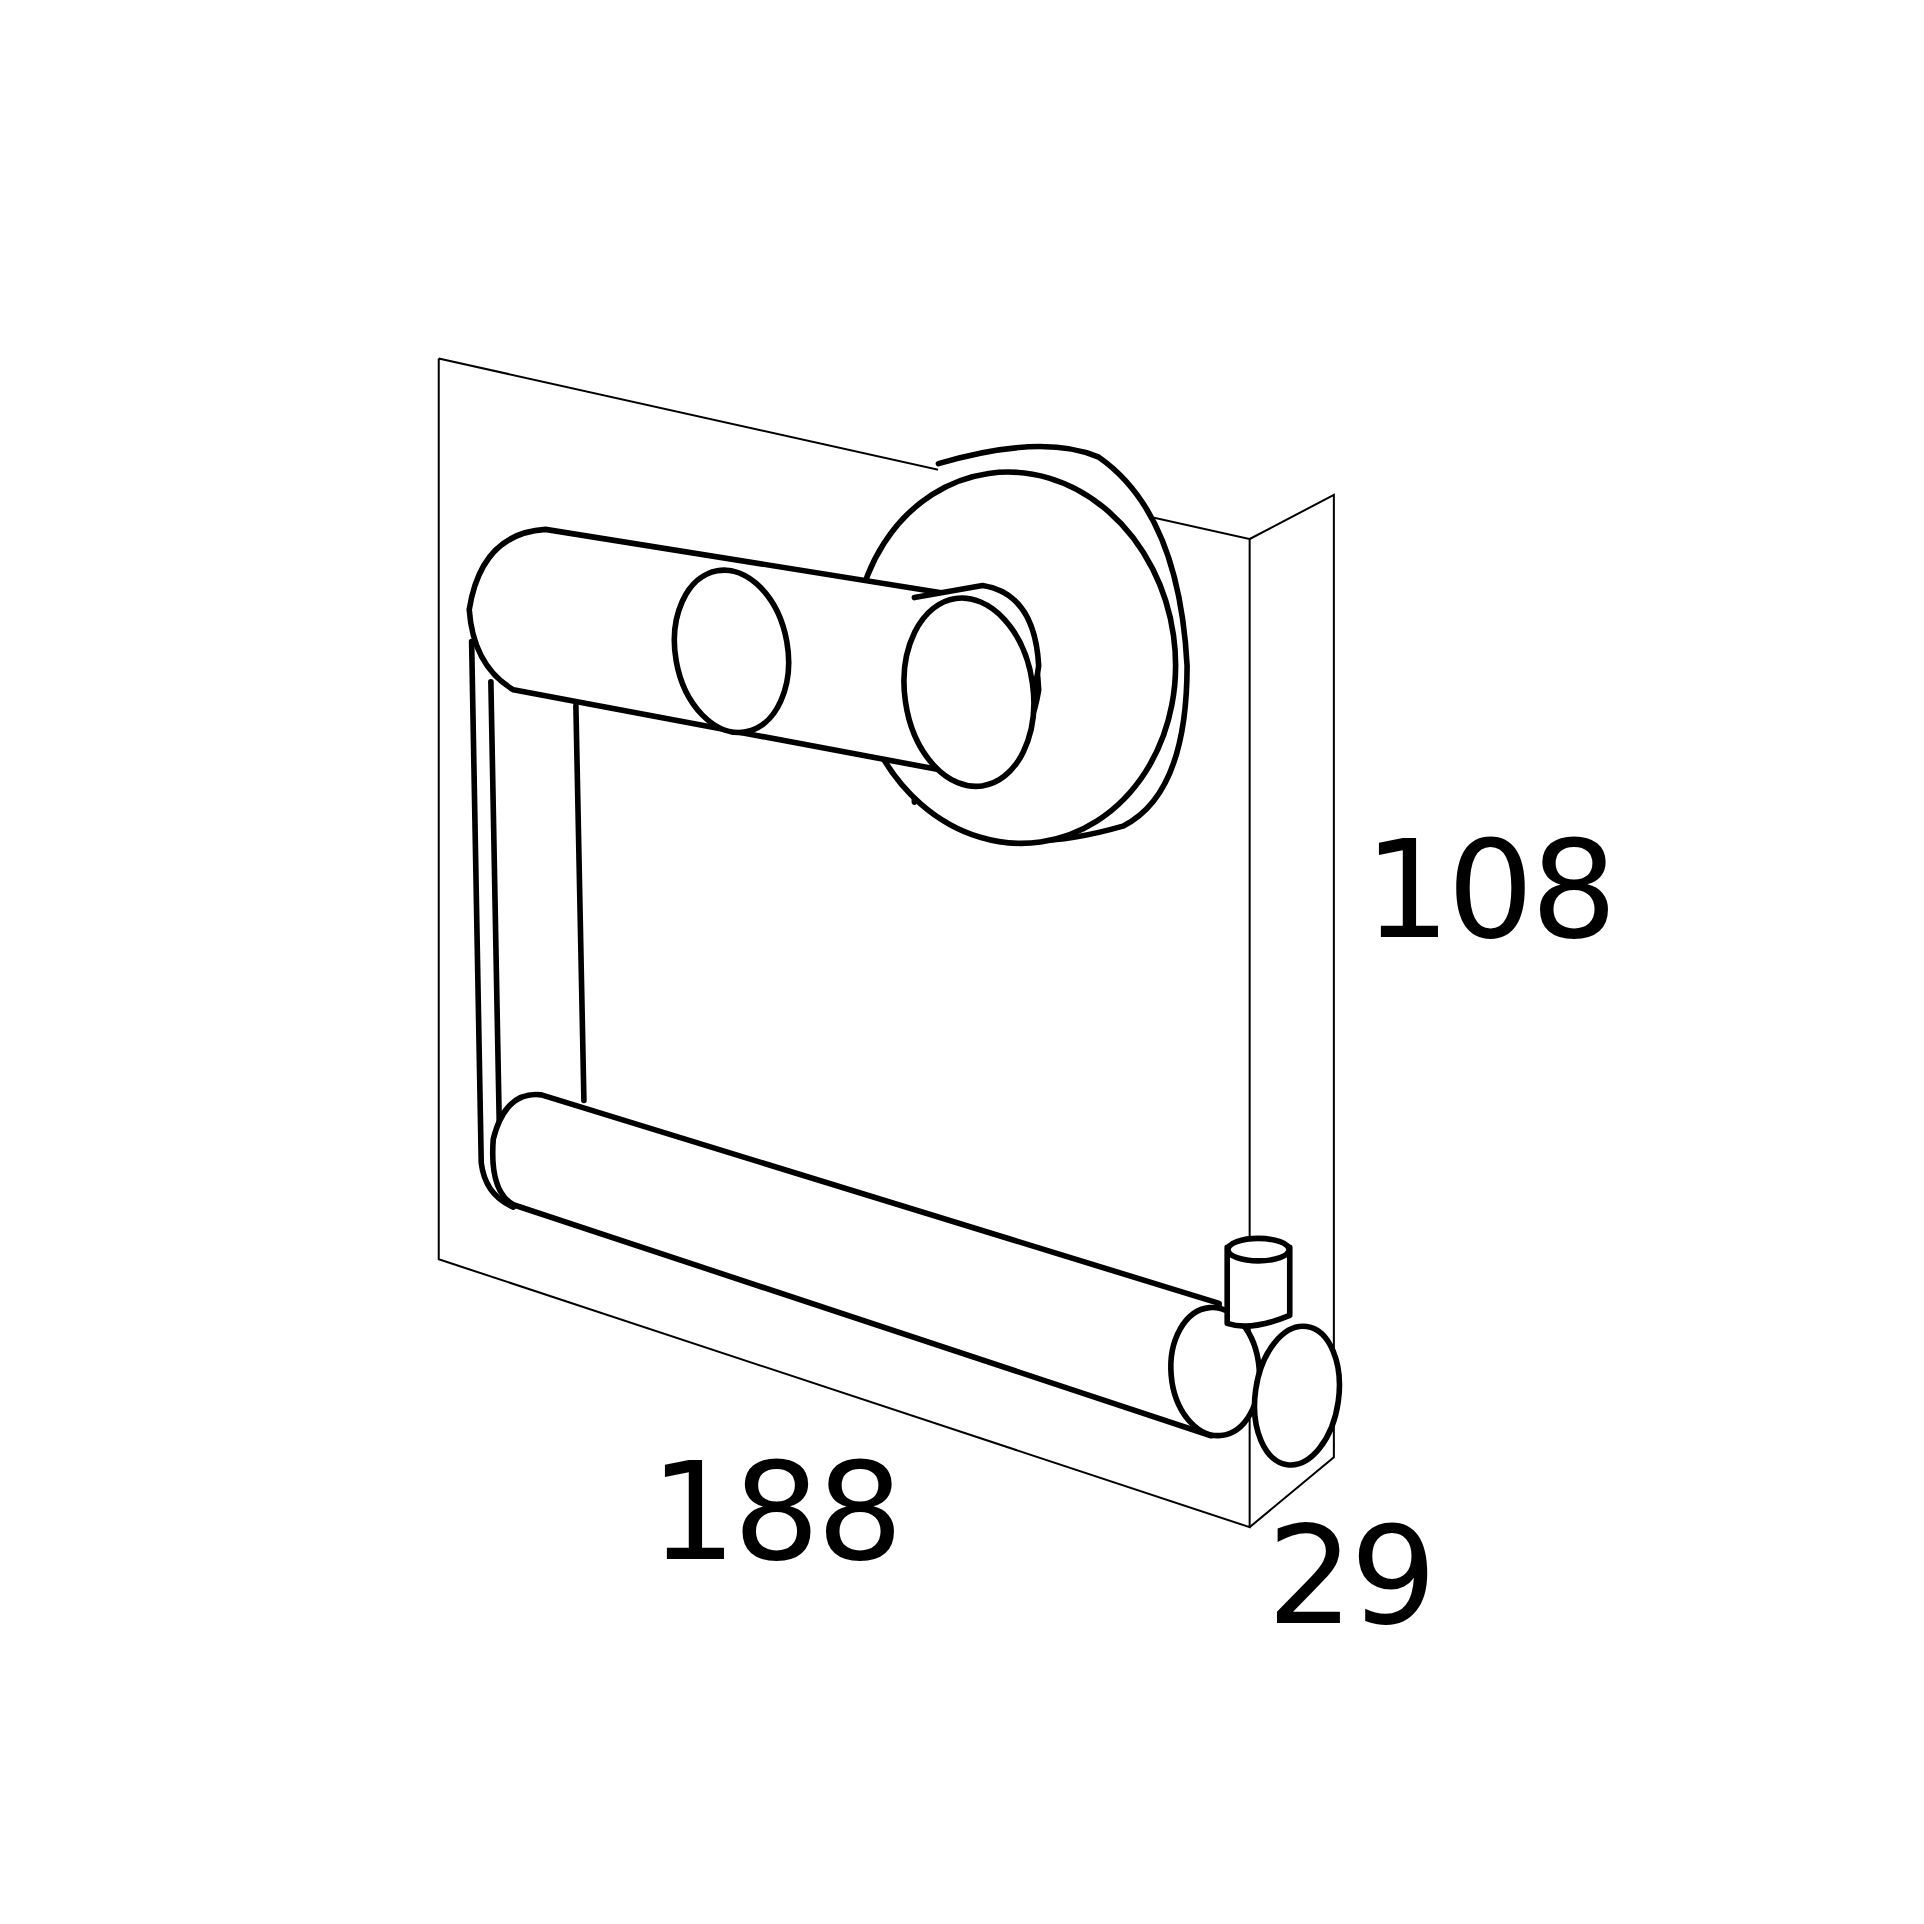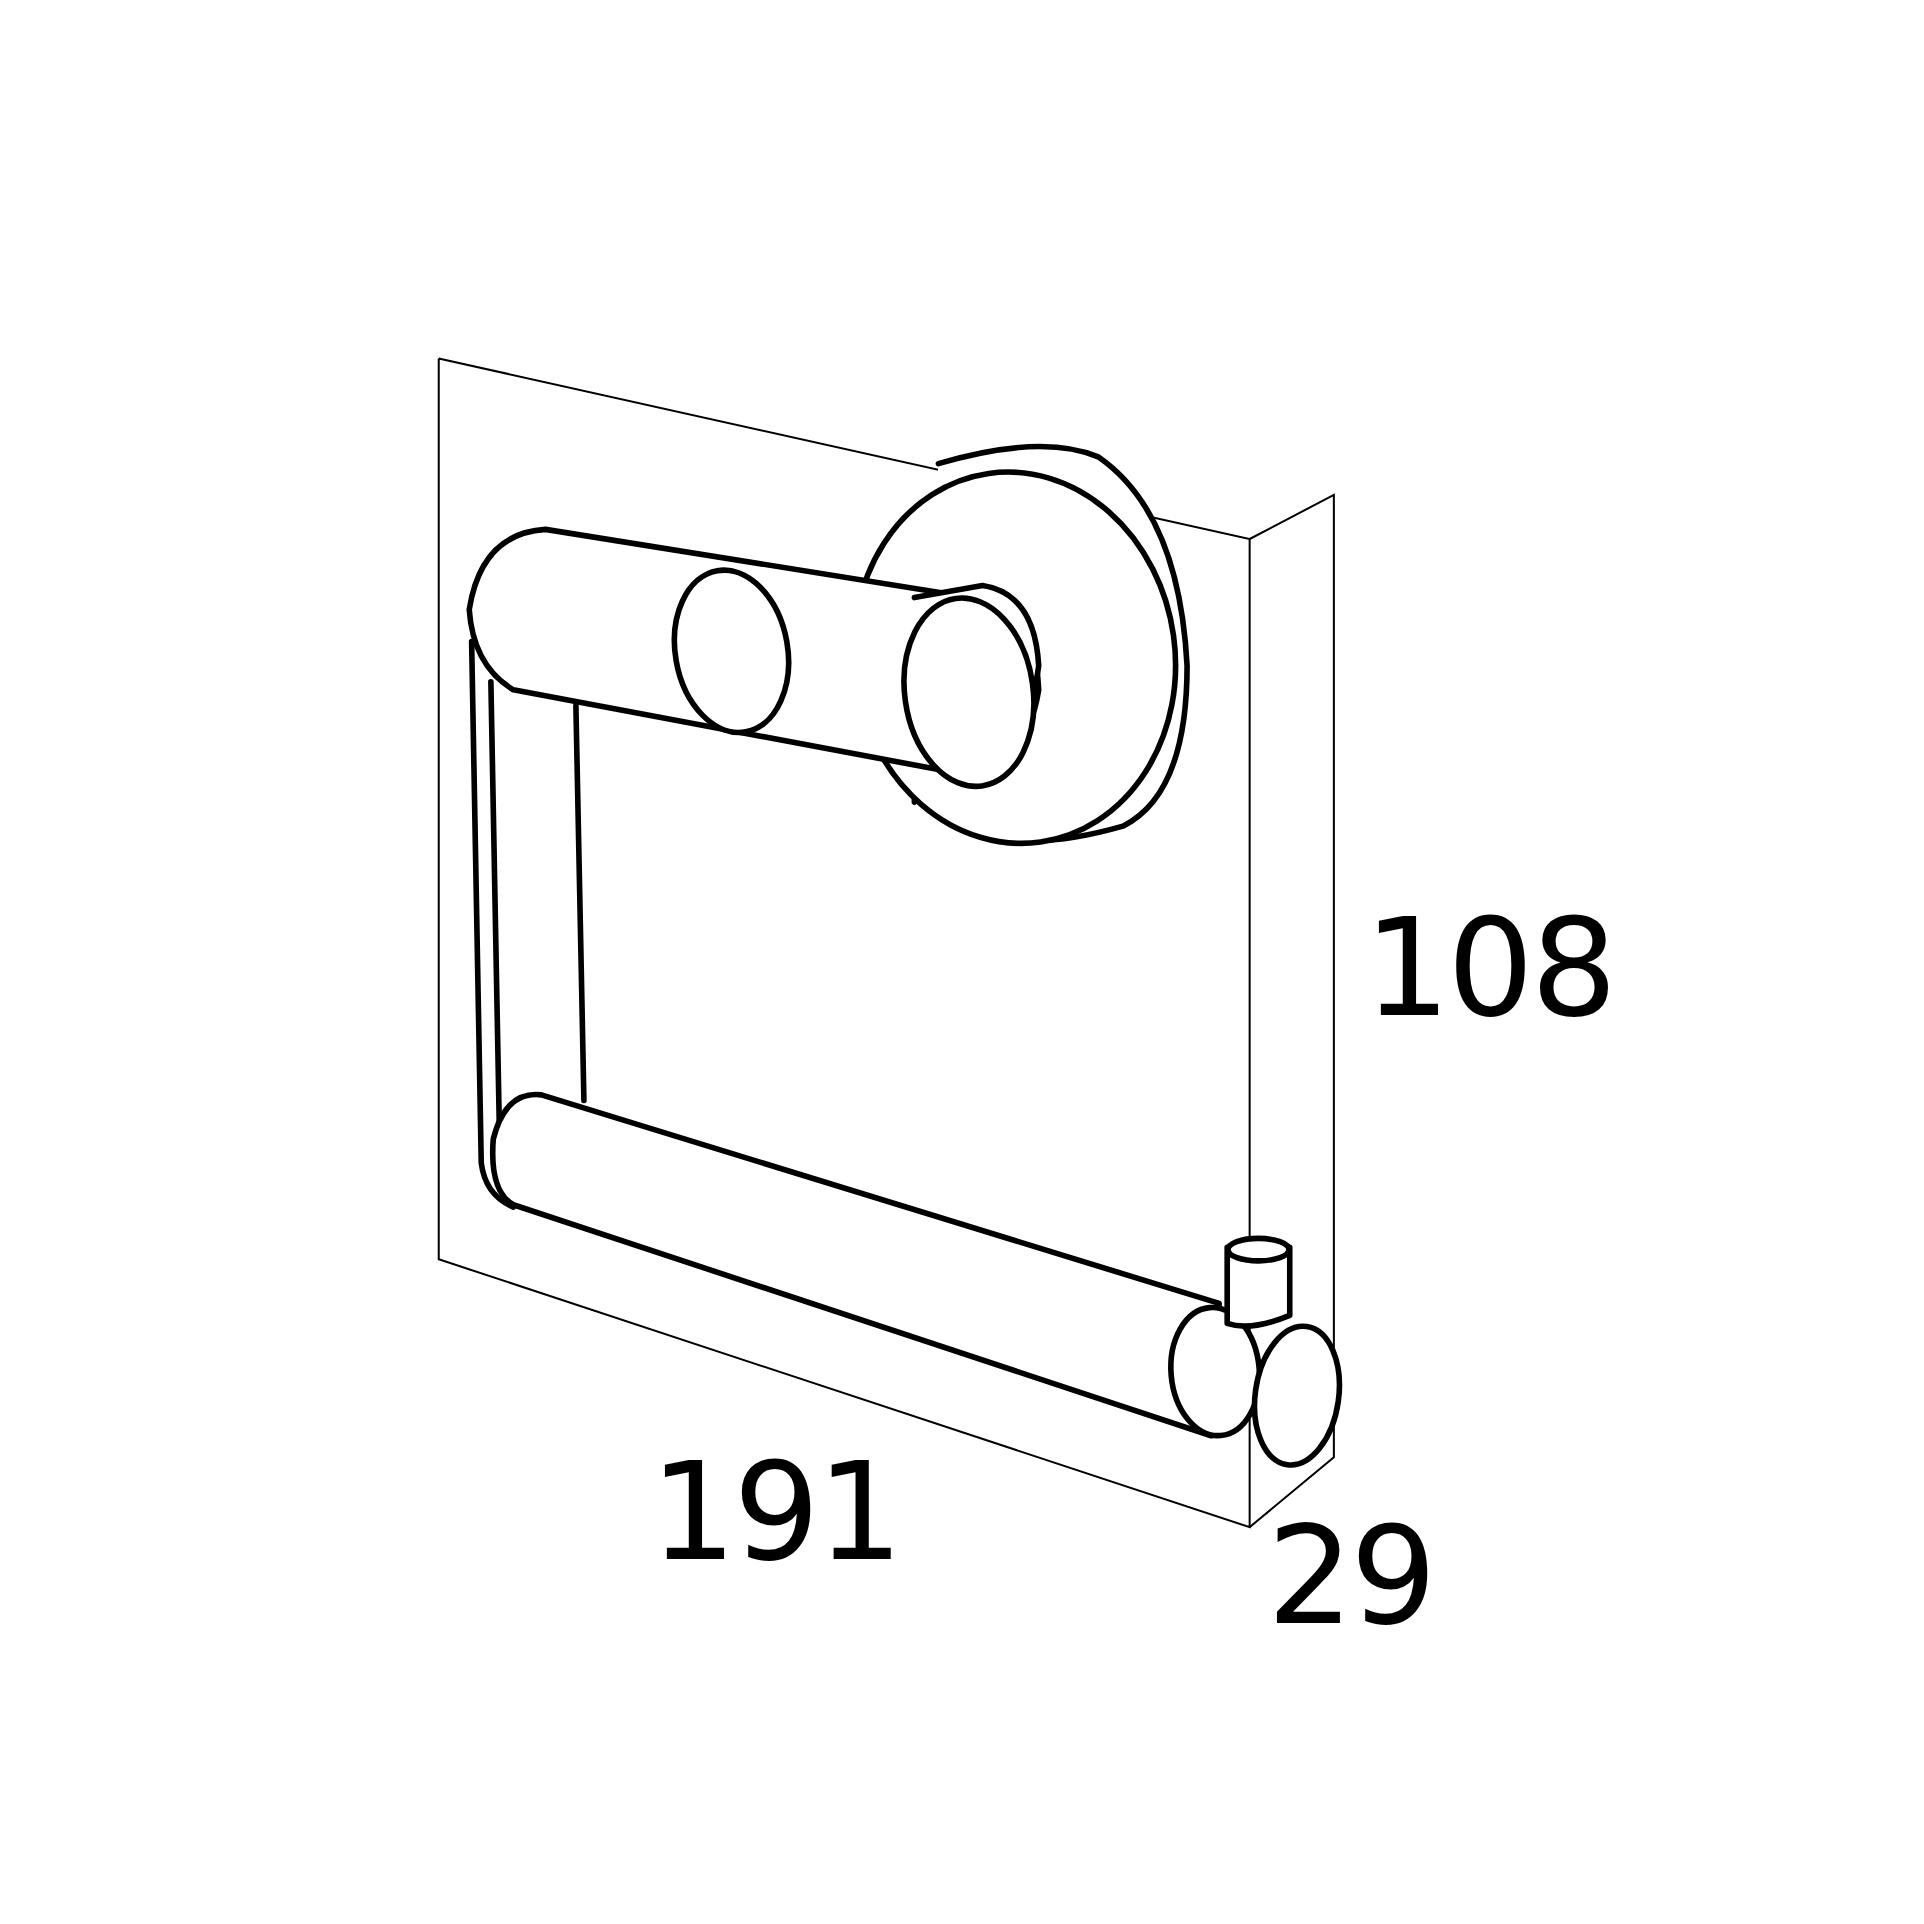--- a/index.html
+++ b/index.html
@@ -6,21 +6,21 @@
     body { width: 1925px; height: 1925px; position: relative; overflow: hidden; }
     #drawing { position: absolute; left: 0; top: 0; width: 1925px; height: 1925px; }
     .dim-label {
       position: absolute;
       font-family: "DejaVu Sans", sans-serif;
       font-size: 136px;
       color: #000000;
       line-height: 1;
       letter-spacing: -3.2px;
     }
-    #dim-height { left: 1364px; top: 900px; }
+    #dim-height { left: 1364px; top: 822px; }
     #dim-width { left: 650px; top: 1444px; }
     #dim-depth { left: 1267px; top: 1508px; }
     .box { fill: none; stroke: #000; stroke-width: 2.5; }
     .part { fill: #fff; stroke: #000; stroke-width: 7; stroke-linejoin: round; stroke-linecap: round; }
     .part-line { fill: none; stroke: #000; stroke-width: 7; stroke-linecap: round; }
   </style>
 </head>
 <body>
 
 <svg id="drawing" viewBox="0 0 2400 2400" xmlns="http://www.w3.org/2000/svg">
@@ -54,15 +54,15 @@
   </g>
 
   <g>
     <path class="part" d="M1530,1555 L1530,1650 Q1560,1660 1608,1640 L1608,1555"></path>
     <ellipse class="part" cx="1569" cy="1558" rx="38" ry="14"></ellipse>
     <ellipse class="part" cx="1617" cy="1740" rx="52" ry="87" transform="rotate(8 1617 1740)"></ellipse>
   </g>
 </svg>
 
 <div class="dim-label" id="dim-height">108</div>
-<div class="dim-label" id="dim-width">191</div>
+<div class="dim-label" id="dim-width">188</div>
 <div class="dim-label" id="dim-depth">29</div>
 
 
 </body></html>

